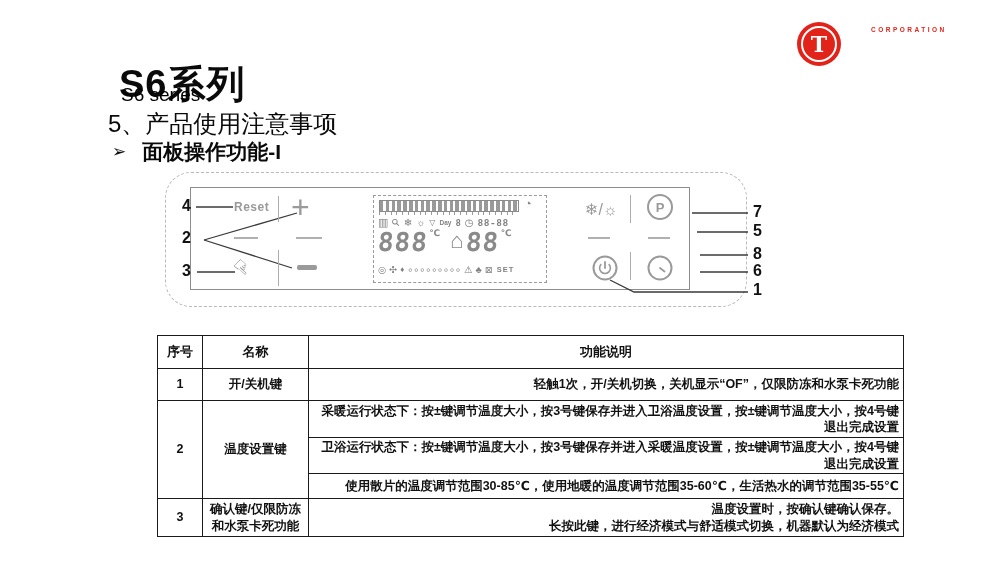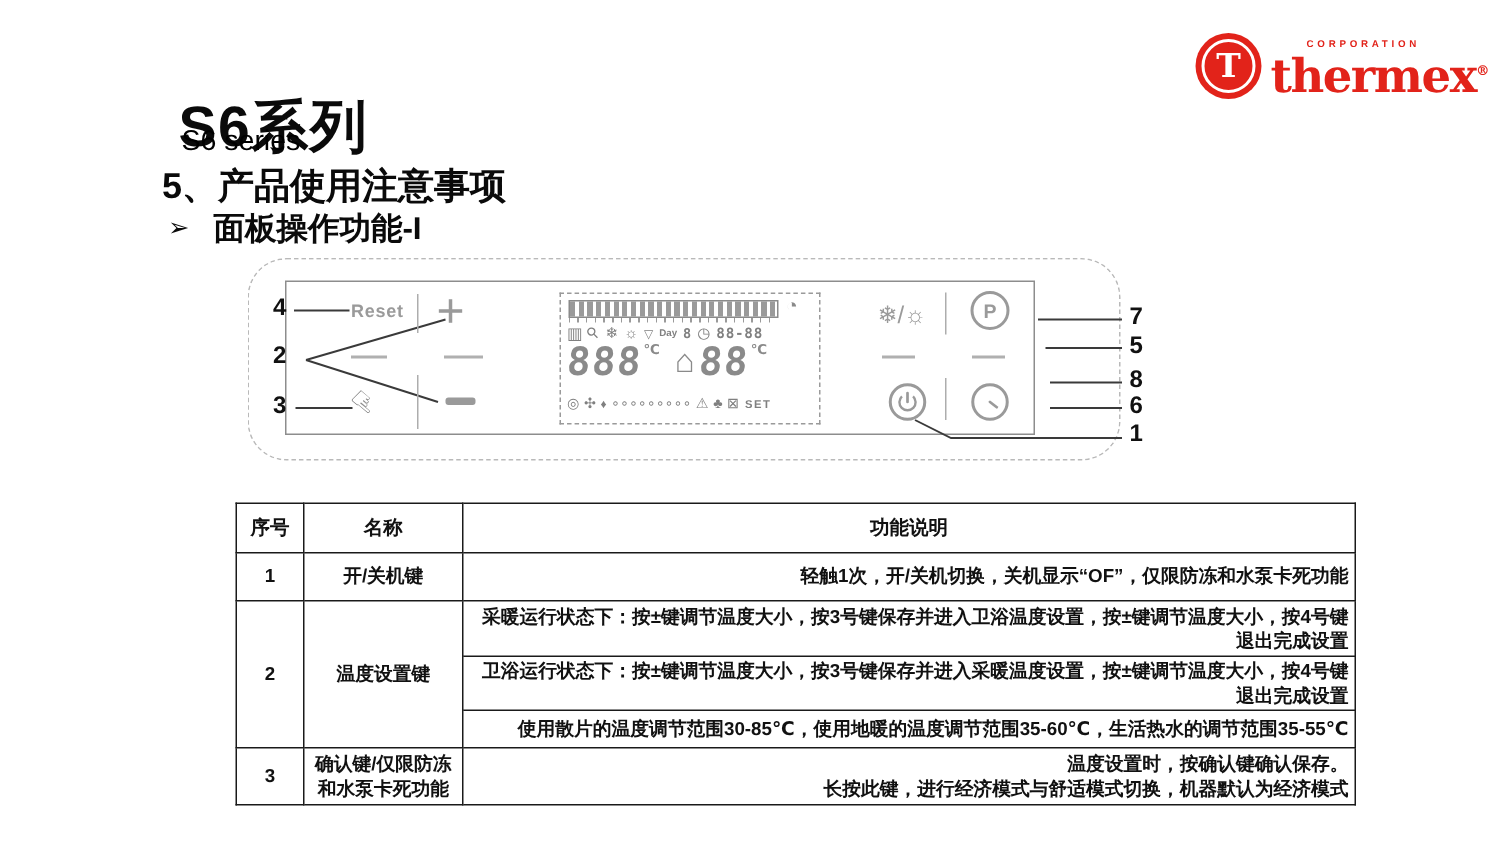--- a/index.html
+++ b/index.html
@@ -5,21 +5,21 @@
   html,body{margin:0;padding:0;}
   body{
     width:1000px;height:562px;background:#ffffff;overflow:hidden;position:relative;
     font-family:"Liberation Sans","DejaVu Sans",sans-serif;color:#111;
   }
   .abs{position:absolute;}
 
   
   .series-title{left:119px;top:22px;font-size:38px;font-weight:800;letter-spacing:1px;color:#0a0a0a;margin-top:37px;}
   .series-sub{left:121px;top:84px;font-size:19px;color:#000000;}
-  .section-title{left:108px;top:108px;font-size:24px;font-weight:700;color:#0a0a0a;}
+  .section-title{left:108px;top:108px;font-size:24px;font-weight:400;color:#0a0a0a;}
   .bullet-row{left:112px;top:138px;font-size:21px;font-weight:800;color:#0a0a0a;}
   .bullet-arrow{display:inline-block;font-size:17px;font-weight:400;margin-right:16px;transform:translateY(-2px);}
 
   
   .logo{left:797px;top:22px;display:flex;align-items:flex-start;}
   .logo-circle{width:44px;height:44px;border-radius:50%;background:#e2231a;position:relative;flex:0 0 auto;}
   .logo-ring{position:absolute;left:4px;top:4px;right:4px;bottom:4px;border:2px solid #fff;border-radius:50%;}
   .logo-t{position:absolute;left:0;top:0;width:44px;height:44px;display:flex;align-items:center;justify-content:center;
           color:#fff;font-size:22px;font-weight:800;font-family:"DejaVu Serif","Liberation Serif",serif;}
   .logo-text{margin-left:6px;position:relative;}
@@ -83,21 +83,20 @@
   <span class="bullet-arrow">➢</span><span>面板操作功能-I</span>
 </div>
 
 <div class="abs logo">
   <div class="logo-circle">
     <div class="logo-ring"></div>
     <div class="logo-t">T</div>
   </div>
   <div class="logo-text">
     <div class="logo-corp">CORPORATION</div>
-    <div class="logo-brand"><span>thermex</span><span class="logo-reg">®</span></div>
   </div>
 </div>
 
 <div class="abs outer-dash"></div>
 <div class="abs panel-rect"></div>
 
 <svg class="abs leaders" width="1000" height="562" viewBox="0 0 1000 562">
   <g stroke="#3a3a3a" stroke-width="1.3" fill="none">
     <path d="M196 207 H233"></path>
     <path d="M204 240 L297 213"></path>

